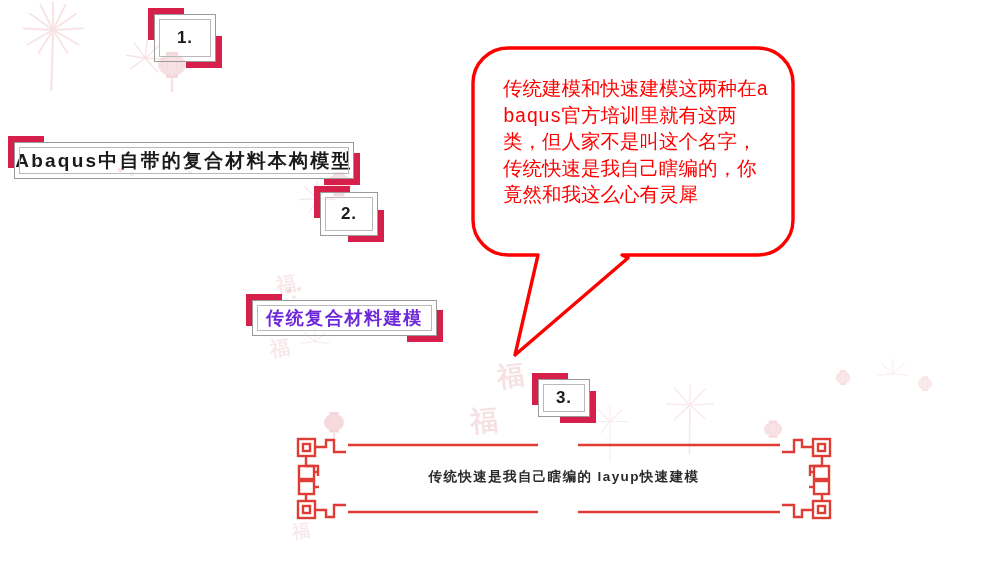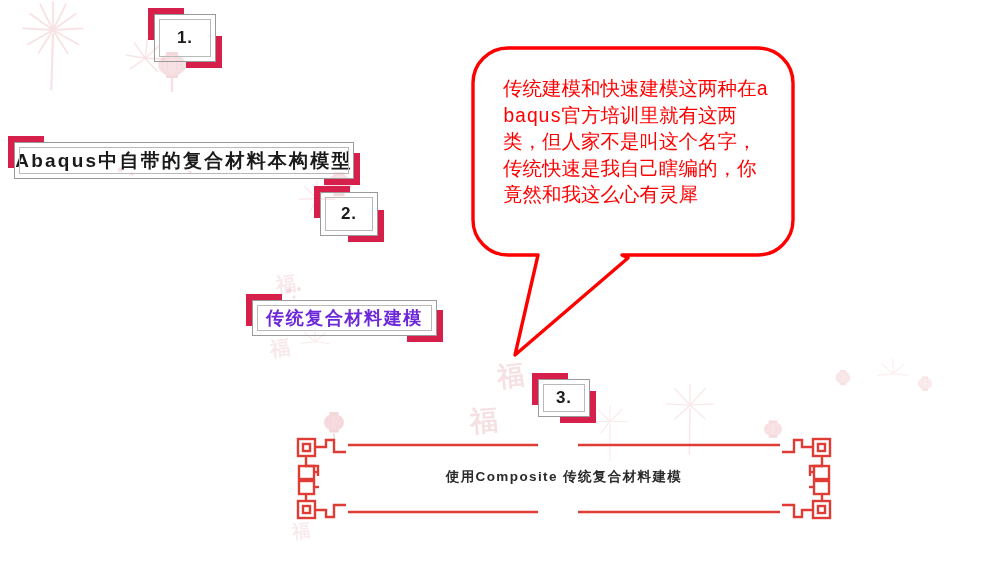--- a/index.html
+++ b/index.html
@@ -432,21 +432,21 @@
         <rect x="11" y="53" width="15" height="13"></rect>
         <path d="M18 51 V53"></path>
         <path d="M26 44 H31"></path>
         <path d="M26 59 H31"></path>
         <rect x="10" y="73" width="17" height="17"></rect>
         <rect x="15" y="78" width="7" height="7"></rect>
         <path d="M18 66 V73"></path>
         <path d="M27 82 H38 V89 H46 V77 H58"></path>
       </g>
     </svg>
-    <div id="frame-caption">使用Composite 传统复合材料建模</div>
+    <div id="frame-caption">传统快速是我自己瞎编的 layup快速建模</div>
   </div>
 
   <div id="bubble-wrap">
     <svg id="bubble-svg" width="340" height="320" viewBox="0 0 340 320">
 
       <path d="M 38 3
                H 288
                A 35 35 0 0 1 323 38
                V 175
                A 35 35 0 0 1 288 210

